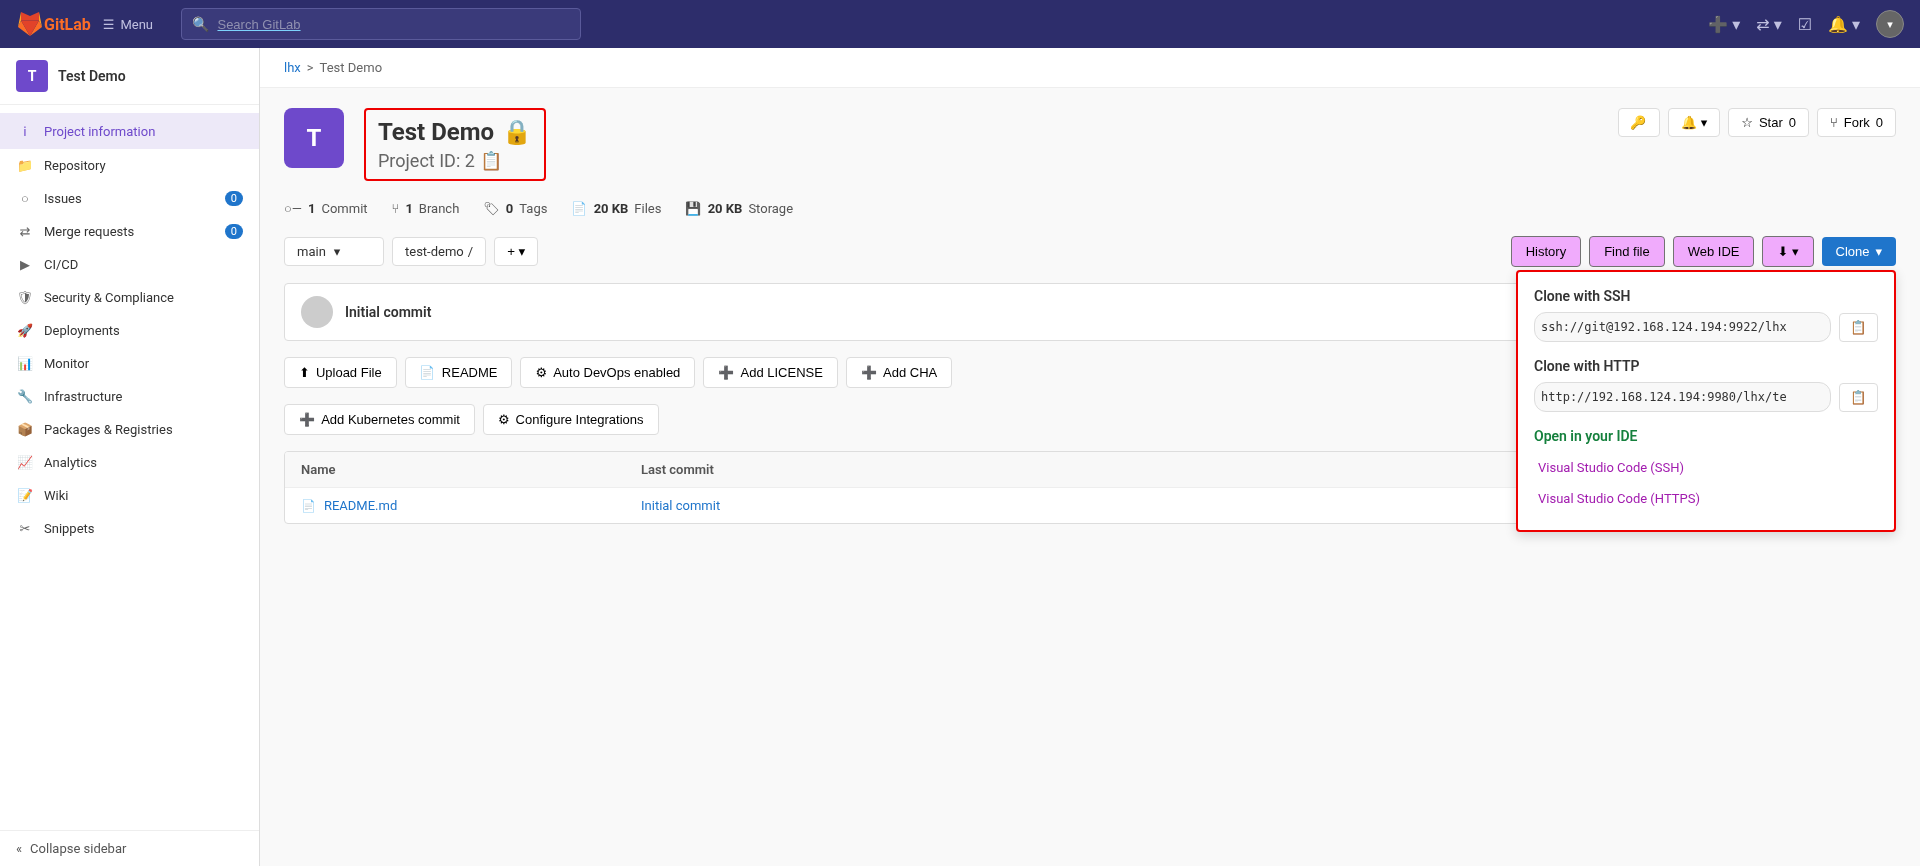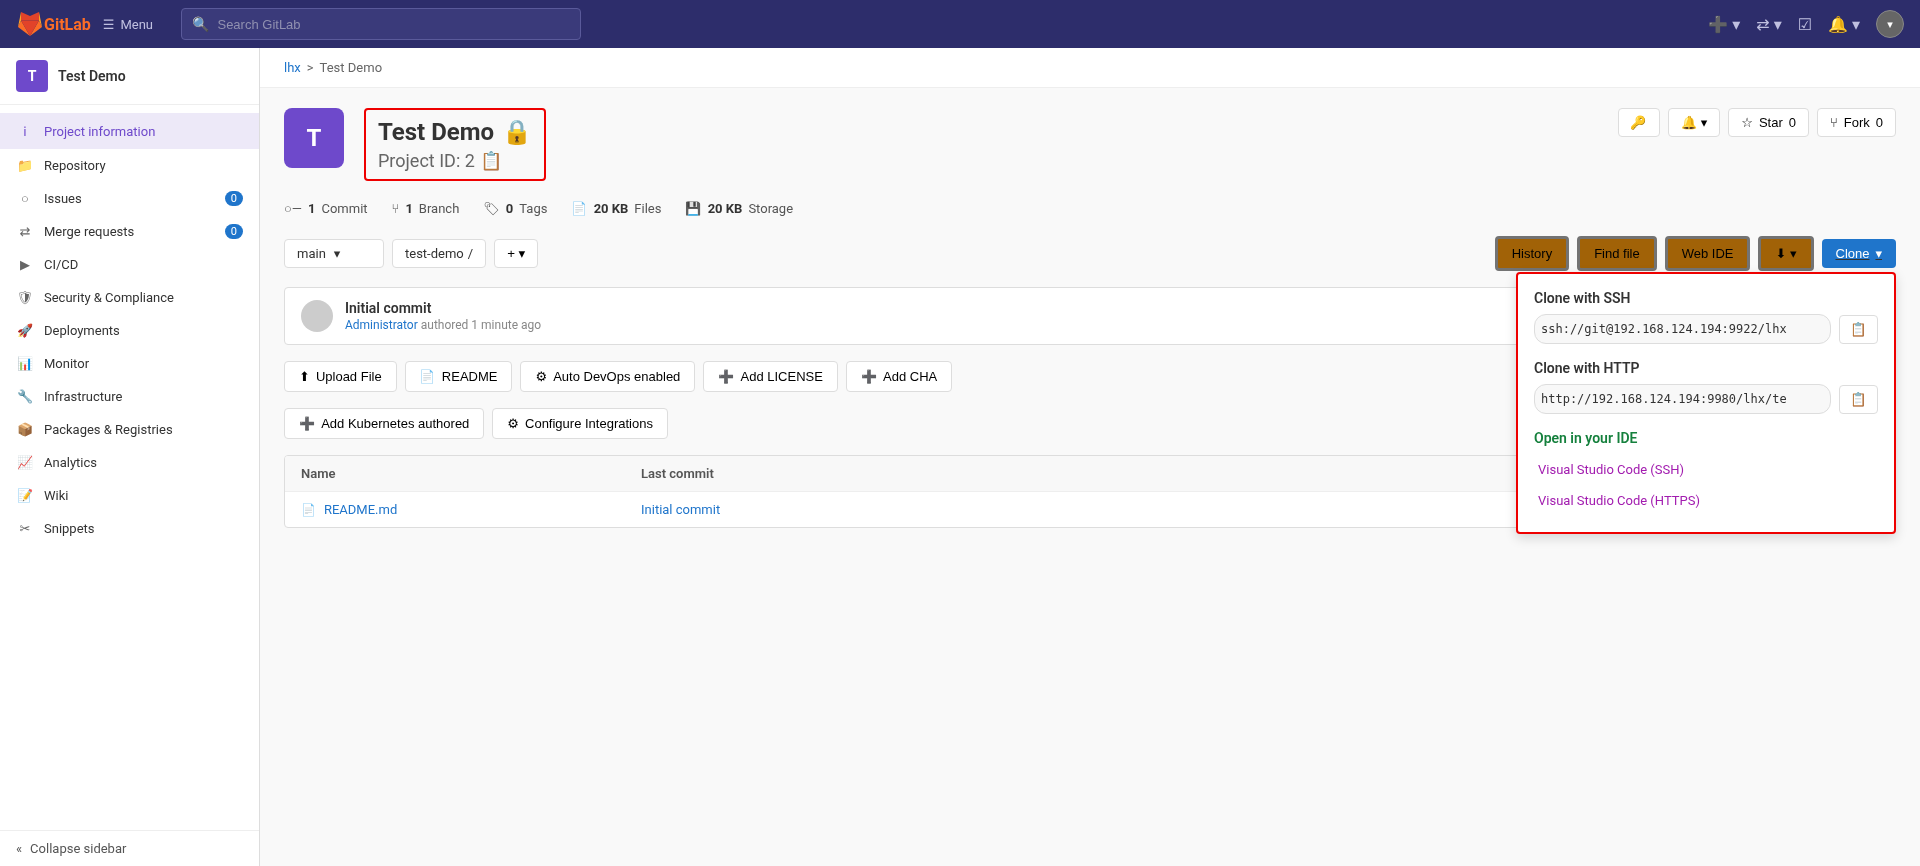--- a/index.html
+++ b/index.html
@@ -21,21 +21,21 @@
       display: flex; align-items: center; gap: 0; color: #fc6d26; font-weight: bold; font-size: 16px;
     }
     .navbar-logo svg { width: 28px; height: 28px; }
     .navbar-menu { color: #c0c0e0; display: flex; align-items: center; gap: 6px; cursor: pointer; font-size: 13px; }
     .navbar-search {
       flex: 1; max-width: 400px; margin-left: 16px;
       background: #3a3a7a; border: 1px solid #5a5a9a; border-radius: 4px;
       display: flex; align-items: center; padding: 0 10px; gap: 8px; color: #a0a0c0; height: 32px;
     }
     .navbar-search input {
-      background: transparent; border: none; color: #84cc16; outline: none; font-size: 13px; width: 100%;
+      background: transparent; border: none; color: #7dd3fc; outline: none; font-size: 13px; width: 100%; text-decoration: underline;
     }
     .navbar-search input::placeholder { color: #9090b0; }
     .navbar-right { margin-left: auto; display: flex; align-items: center; gap: 16px; color: #c0c0e0; }
     .navbar-icon { cursor: pointer; font-size: 16px; color: #c0c0e0; position: relative; }
     .navbar-avatar {
       width: 28px; height: 28px; border-radius: 50%; background: #666; border: 1px solid #888;
       display: flex; align-items: center; justify-content: center; color: #fff; font-size: 11px; cursor: pointer;
     }
 
     
@@ -117,21 +117,21 @@
     .branch-select {
       padding: 6px 12px; border: 1px solid #ddd; border-radius: 4px; background: #fff;
       font-size: 13px; cursor: pointer; display: flex; align-items: center; gap: 8px; min-width: 100px;
     }
     .path-breadcrumb {
       padding: 6px 12px; border: 1px solid #ddd; border-radius: 4px; background: #fff;
       font-size: 13px; display: flex; align-items: center; gap: 4px;
     }
     .add-btn { padding: 6px 12px; border: 1px solid #ddd; border-radius: 4px; background: #fff; cursor: pointer; }
     .toolbar-right { margin-left: auto; display: flex; align-items: center; gap: 8px; }
-    .btn-outline { padding: 7px 14px; border: 3px solid #737373; border-radius: 4px; background: #a16207; cursor: pointer; font-size: 13px; }
+    .btn-outline { padding: 7px 14px; border: 1px solid #737373; border-radius: 4px; background: #f0abfc; cursor: pointer; font-size: 13px; }
     .btn-clone {
       padding: 7px 14px; border-radius: 4px; background: #1f75cb; color: #fff; border: none;
       cursor: pointer; font-size: 13px; display: flex; align-items: center; gap: 6px;
     }
 
     
     .commit-row {
       display: flex; align-items: center; gap: 12px; padding: 12px 16px;
       background: #fff; border: 1px solid #ddd; border-radius: 4px; margin-bottom: 16px;
     }
@@ -162,21 +162,21 @@
     }
     .file-table-row:last-child { border-bottom: none; }
     .col-name { flex: 0 0 300px; display: flex; align-items: center; gap: 8px; }
     .col-commit { flex: 1; padding-left: 40px; }
     .col-date { flex: 0 0 150px; text-align: right; color: #888; }
     .file-link { color: #1f75cb; text-decoration: none; }
     .file-icon { color: #888; font-size: 12px; }
     .commit-link { color: #1f75cb; text-decoration: none; }
 
     
-    .clone-dropdown-wrapper { position: relative; text-decoration: underline; }
+    .clone-dropdown-wrapper { position: relative; }
     .clone-dropdown {
       position: absolute; top: calc(100% + 4px); right: 0;
       background: #fff; border: 2px solid #e00; border-radius: 4px;
       min-width: 380px; z-index: 200; padding: 16px;
       box-shadow: 0 4px 12px rgba(0,0,0,0.15);
     }
     .clone-section-title { font-weight: 600; font-size: 14px; color: #333; margin-bottom: 8px; }
     .clone-url-row {
       display: flex; align-items: center; gap: 8px; margin-bottom: 16px;
     }
@@ -403,25 +403,20 @@
               <div class="ide-option">Visual Studio Code (HTTPS)</div>
             </div>
           </div>
         </div>
       </div>
 
       <div class="commit-row">
         <div class="commit-avatar"></div>
         <div class="commit-info">
           <div class="commit-title">Initial commit</div>
-          <div class="commit-meta">
-            <a href="#">Administrator</a>
-            <span>authored</span>
-            <span>1 minute ago</span>
-          </div>
         </div>
       </div>
 
       <div class="action-row">
         <button class="action-btn">
           <span>⬆</span>
           <span>Upload File</span>
         </button>
         <button class="action-btn">
           <span>📄</span>
@@ -437,21 +432,21 @@
         </button>
         <button class="action-btn">
           <span>➕</span>
           <span>Add CHA</span>
         </button>
       </div>
 
       <div class="action-row">
         <button class="action-btn">
           <span>➕</span>
-          <span>Add Kubernetes authored</span>
+          <span>Add Kubernetes commit</span>
         </button>
         <button class="action-btn">
           <span>⚙</span>
           <span>Configure Integrations</span>
         </button>
       </div>
 
       <div class="file-table">
         <div class="file-table-header">
           <div class="col-name">Name</div>

